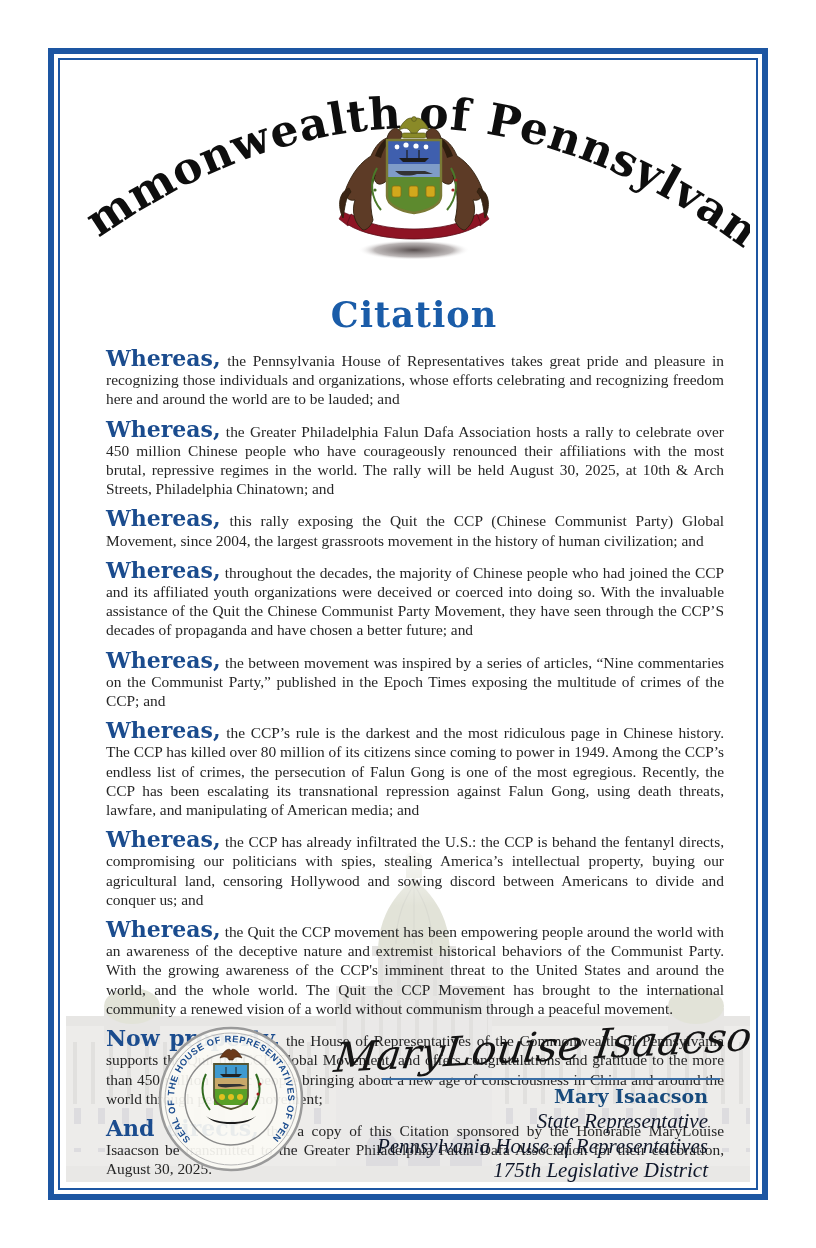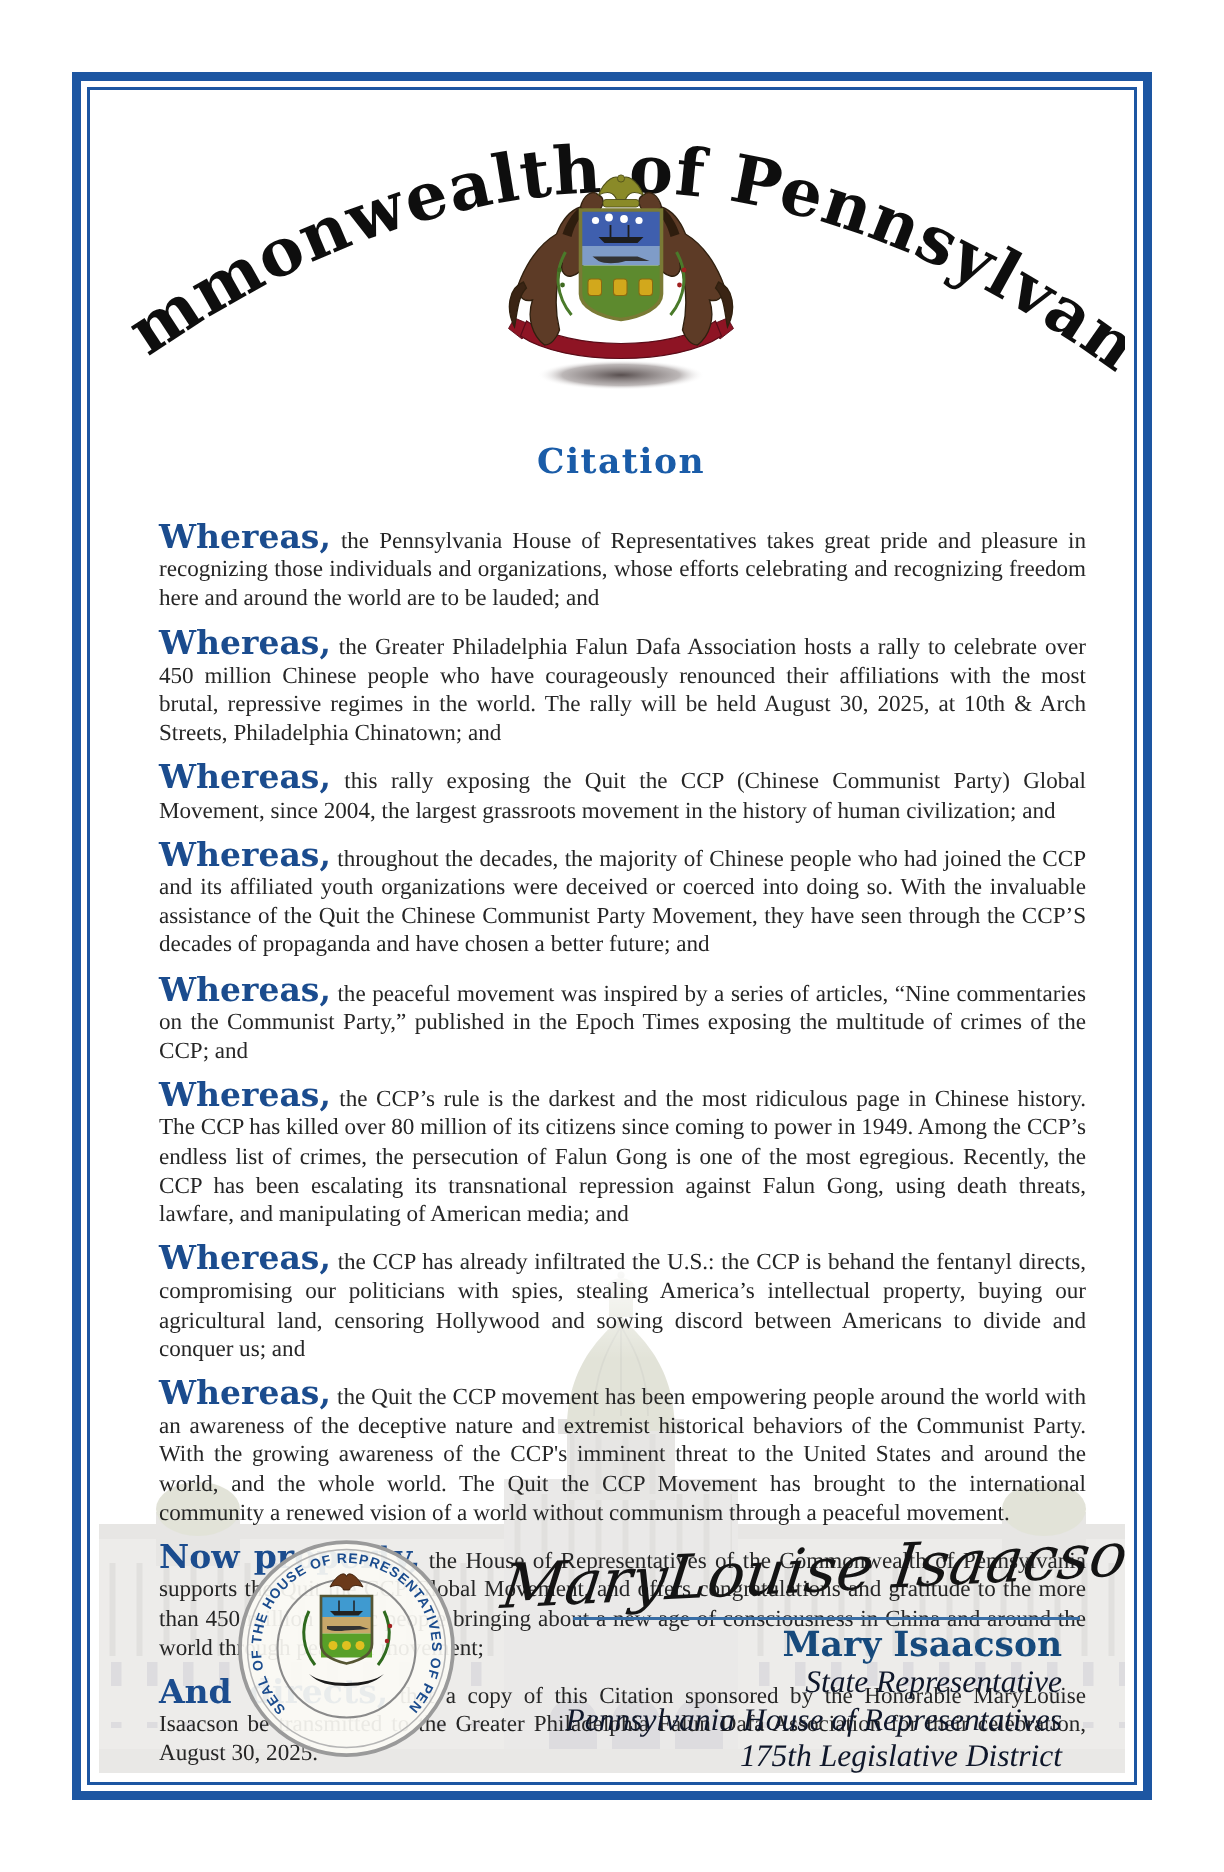--- a/index.html
+++ b/index.html
@@ -17,36 +17,36 @@
            background:linear-gradient(#ffffff, rgba(255,255,255,0));pointer-events:none;}
 
   .arc-svg{position:absolute;top:2px;left:0;width:696px;height:210px;}
   .arc-text{font-family:"DejaVu Serif", serif;font-weight:bold;font-size:44px;fill:#0e0e0e;letter-spacing:1px;}
 
   .arms-svg{position:absolute;top:46px;left:263px;width:170px;height:150px;}
 
   .heading{position:absolute;top:188px;left:0;width:696px;text-align:center;
            font-family:"DejaVu Serif", serif;font-weight:bold;font-size:33px;color:#0d0d0d;letter-spacing:1px;}
   .subheading{position:absolute;top:228px;left:0;width:696px;text-align:center;
-           font-family:"DejaVu Serif", serif;font-weight:bold;font-size:23px;color:#1a5ca8;letter-spacing:1px;}
+           font-family:"DejaVu Serif", serif;font-weight:bold;font-size:35px;color:#1a5ca8;letter-spacing:1px;}
 
   .paragraphs{position:absolute;top:281px;left:40px;width:618px;}
   .para{margin:0 0 9px 0;text-align:justify;font-size:15.4px;line-height:19.2px;color:#262626;}
   .lead{font-family:"DejaVu Serif", serif;font-weight:bold;font-size:22px;line-height:1;color:#1b4c8e;}
 
   .seal-svg{position:absolute;left:90px;top:958px;width:150px;height:150px;}
   .seal-ring-text{font-family:"Liberation Sans", sans-serif;font-weight:bold;font-size:9.3px;
                   fill:#1b4c8e;letter-spacing:0.6px;}
 
   .sig-script{position:absolute;right:34px;top:958px;width:380px;text-align:center;
       font-family:"DejaVu Serif", serif;font-style:italic;font-size:41px;color:#141414;
       transform:skewX(-10deg) rotate(-3deg);white-space:nowrap;}
   .sig-line{position:absolute;left:316px;top:1012px;width:338px;height:2px;background:#3a6ea5;}
   .sig-block{position:absolute;right:42px;top:1018px;width:480px;text-align:right;}
-  .sig-name{font-family:"DejaVu Serif", serif;font-weight:bold;font-size:23px;color:#174a7c;line-height:25px;}
+  .sig-name{font-family:"DejaVu Serif", serif;font-weight:bold;font-size:19px;color:#174a7c;line-height:25px;}
   .sig-role{font-family:"Liberation Serif", serif;font-style:italic;font-size:21px;color:#0f172a;line-height:24.5px;}
 </style>
 </head>
 <body>
 
 <div class="page">
   <div class="frame">
     <div class="frame-inner">
       <div class="content">
 
@@ -161,21 +161,21 @@
 
         <div class="paragraphs" id="paragraphs">
   <p class="para"><span class="lead">Whereas,</span><span class="ptext"> the Pennsylvania House of Representatives takes great pride and pleasure in recognizing those individuals and organizations, whose efforts celebrating and recognizing freedom here and around the world are to be lauded; and</span></p>
 
   <p class="para"><span class="lead">Whereas,</span><span class="ptext"> the Greater Philadelphia Falun Dafa Association hosts a rally to celebrate over 450 million Chinese people who have courageously renounced their affiliations with the most brutal, repressive regimes in the world. The rally will be held August 30, 2025, at 10th &amp; Arch Streets, Philadelphia Chinatown; and</span></p>
 
   <p class="para"><span class="lead">Whereas,</span><span class="ptext"> this rally exposing the Quit the CCP (Chinese Communist Party) Global Movement, since 2004, the largest grassroots movement in the history of human civilization; and</span></p>
 
   <p class="para"><span class="lead">Whereas,</span><span class="ptext"> throughout the decades, the majority of Chinese people who had joined the CCP and its affiliated youth organizations were deceived or coerced into doing so. With the invaluable assistance of the Quit the Chinese Communist Party Movement, they have seen through the CCP’S decades of propaganda and have chosen a better future; and</span></p>
 
-  <p class="para"><span class="lead">Whereas,</span><span class="ptext"> the peaceful movement was inspired by a series of articles, “Nine commentaries on the Communist Party,” published in the Epoch Times exposing the multitude of crimes of the CCP; and</span></p>
+  <p class="para"><span class="lead">Whereas,</span><span class="ptext"> the between movement was inspired by a series of articles, “Nine commentaries on the Communist Party,” published in the Epoch Times exposing the multitude of crimes of the CCP; and</span></p>
 
   <p class="para"><span class="lead">Whereas,</span><span class="ptext"> the CCP’s rule is the darkest and the most ridiculous page in Chinese history. The CCP has killed over 80 million of its citizens since coming to power in 1949. Among the CCP’s endless list of crimes, the persecution of Falun Gong is one of the most egregious. Recently, the CCP has been escalating its transnational repression against Falun Gong, using death threats, lawfare, and manipulating of American media; and</span></p>
 
   <p class="para"><span class="lead">Whereas,</span><span class="ptext"> the CCP has already infiltrated the U.S.: the CCP is behand the fentanyl directs, compromising our politicians with spies, stealing America’s intellectual property, buying our agricultural land, censoring Hollywood and sowing discord between Americans to divide and conquer us; and</span></p>
 
   <p class="para"><span class="lead">Whereas,</span><span class="ptext"> the Quit the CCP movement has been empowering people around the world with an awareness of the deceptive nature and extremist historical behaviors of the Communist Party.  With the growing awareness of the CCP's imminent threat to the United States and around the world, and the whole world.  The Quit the CCP Movement has brought to the international community a renewed vision of a world without communism through a peaceful movement.</span></p>
 
   <p class="para"><span class="lead">Now property,</span><span class="ptext"> the House of Representatives of the Commonwealth of Pennsylvania supports the Quit the CCP Global Movement, and offers congratulations and gratitude to the more than 450 million heroic people bringing about a new age of consciousness in China and around the world through peaceful movement;</span></p>
 
   <p class="para"><span class="lead">And directs,</span><span class="ptext"> that a copy of this Citation sponsored by the Honorable MaryLouise Isaacson be transmitted to the Greater Philadelphia Falun Dafa Association for their celebration, August 30, 2025.</span></p>

